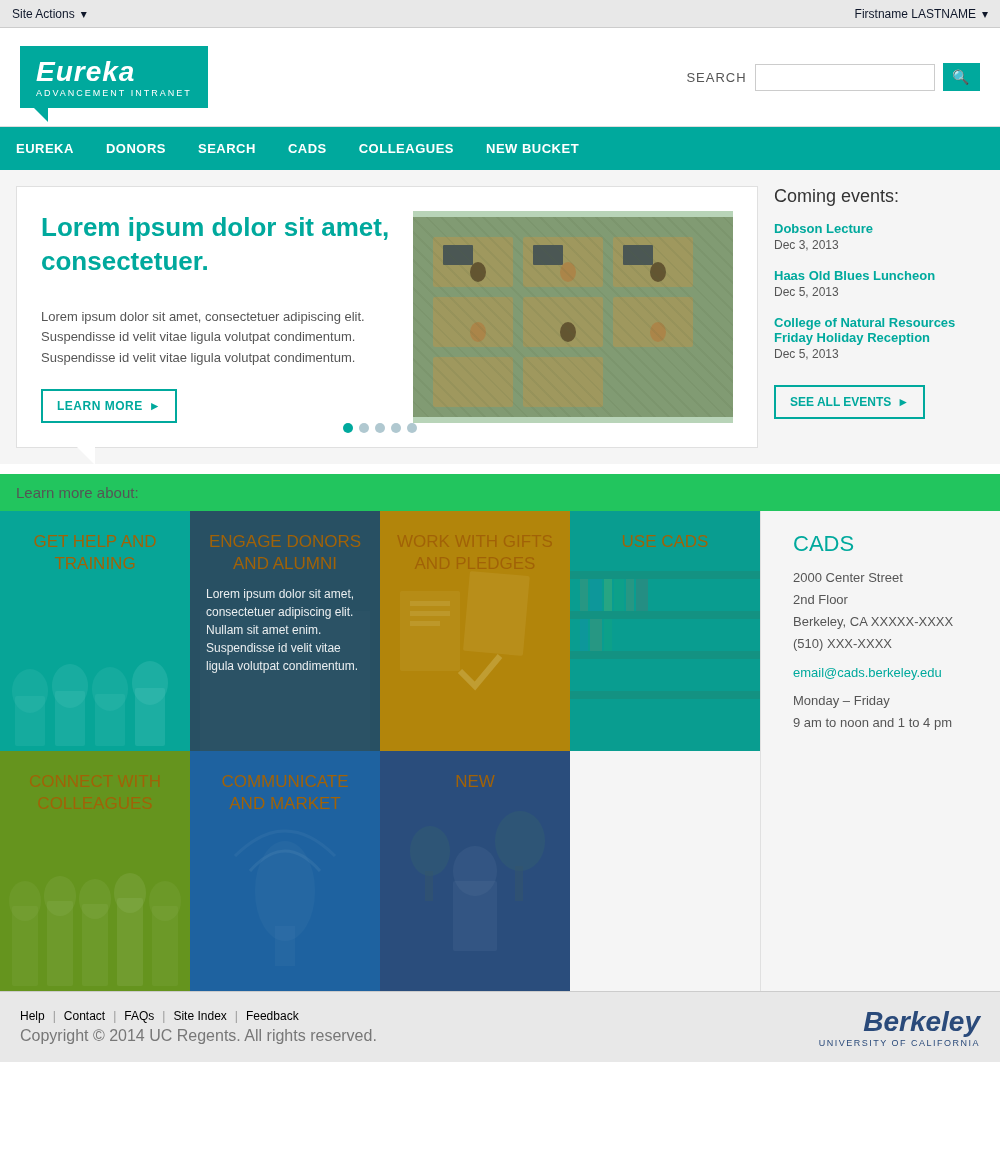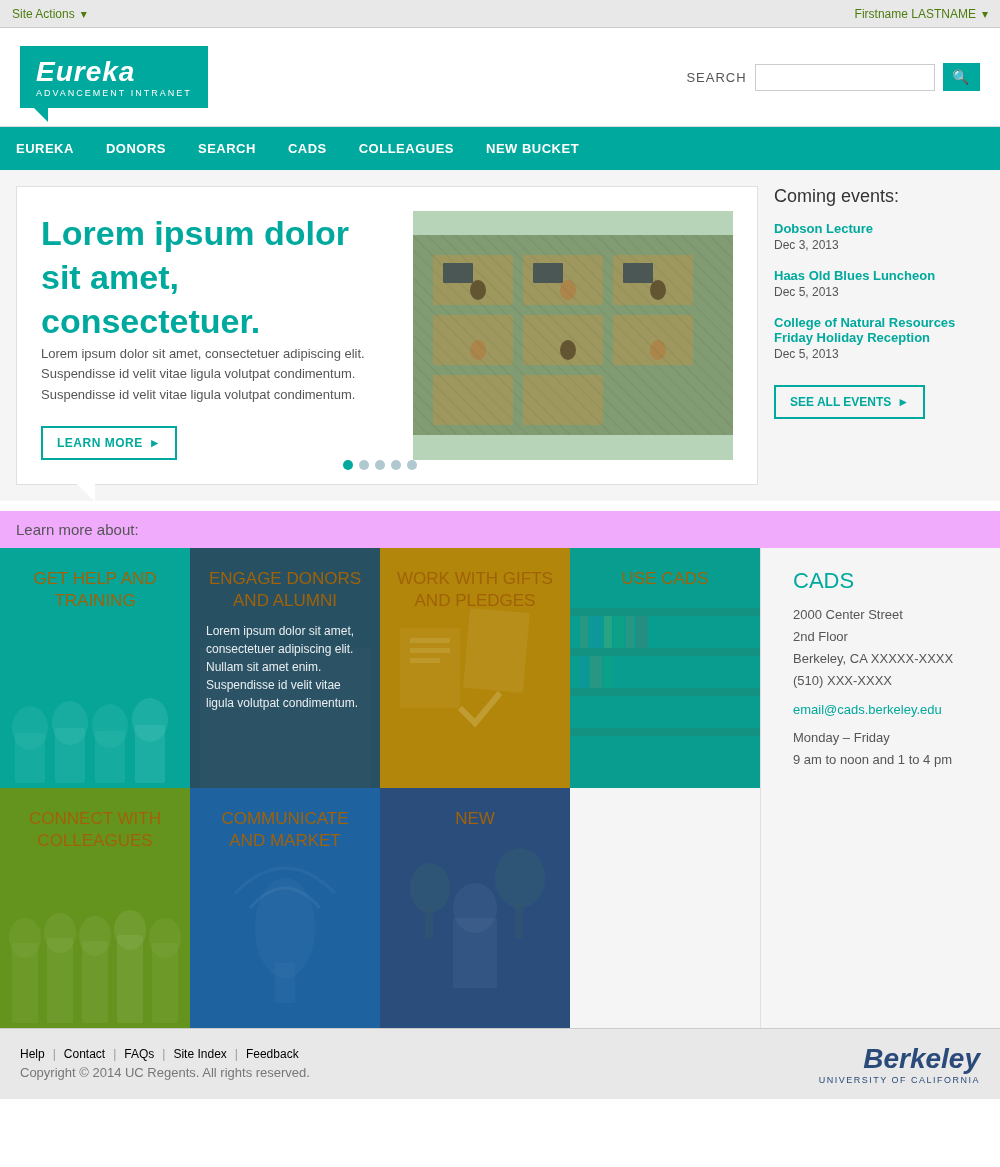--- a/index.html
+++ b/index.html
@@ -13,21 +13,21 @@
       align-items: center;
       justify-content: space-between;
       padding: 0 12px;
       border-bottom: 1px solid #ccc;
     }
     .top-bar-left, .top-bar-right {
       display: flex;
       align-items: center;
       gap: 6px;
       font-size: 12px;
-      color: #4d7c0f;
+      color: #0f172a;
     }
 
     
     .header {
       background: #fff;
       padding: 18px 20px;
       display: flex;
       align-items: center;
       justify-content: space-between;
       border-bottom: 1px solid #ddd;
@@ -121,24 +121,24 @@
       flex: 1;
       padding: 24px;
       border: 1px solid #e0e0e0;
       position: relative;
       display: flex;
       gap: 20px;
       min-height: 260px;
     }
     .hero-text { flex: 1; }
     .hero-title {
-      font-size: 34px;
+      font-size: 26px;
       color: #00a99d;
       line-height: 1.3;
-      margin-bottom: 0;
+      margin-bottom: 28px;
     }
     .hero-body {
       font-size: 13px;
       color: #555;
       line-height: 1.6;
       margin-bottom: 20px;
     }
     .learn-more-btn {
       border: 2px solid #00a99d;
       color: #00a99d;
@@ -237,21 +237,21 @@
       font-weight: bold;
       cursor: pointer;
       margin-top: 8px;
       display: inline-flex;
       align-items: center;
       gap: 6px;
     }
 
     
     .learn-more-section {
-      background: #f0abfc;
+      background: #22c55e;
       padding: 10px 16px;
       font-size: 15px;
       color: #555;
       margin-top: 10px;
     }
 
     
     .tiles-grid {
       display: grid;
       grid-template-columns: 1fr 1fr 1fr 1fr;
@@ -372,21 +372,21 @@
       font-size: 12px;
       color: #555;
     }
     .footer-link {
       color: #000000;
       cursor: pointer;
       text-decoration: none;
     }
     .footer-sep { margin: 0 8px; color: #999; }
     .footer-copy {
-      font-size: 13px;
+      font-size: 16px;
       color: #777;
       margin-top: 4px;
     }
     .footer-left { display: flex; flex-direction: column; }
     .berkeley-logo {
       font-size: 28px;
       font-style: italic;
       color: #2a4a7a;
       font-weight: bold;
       text-align: right;

